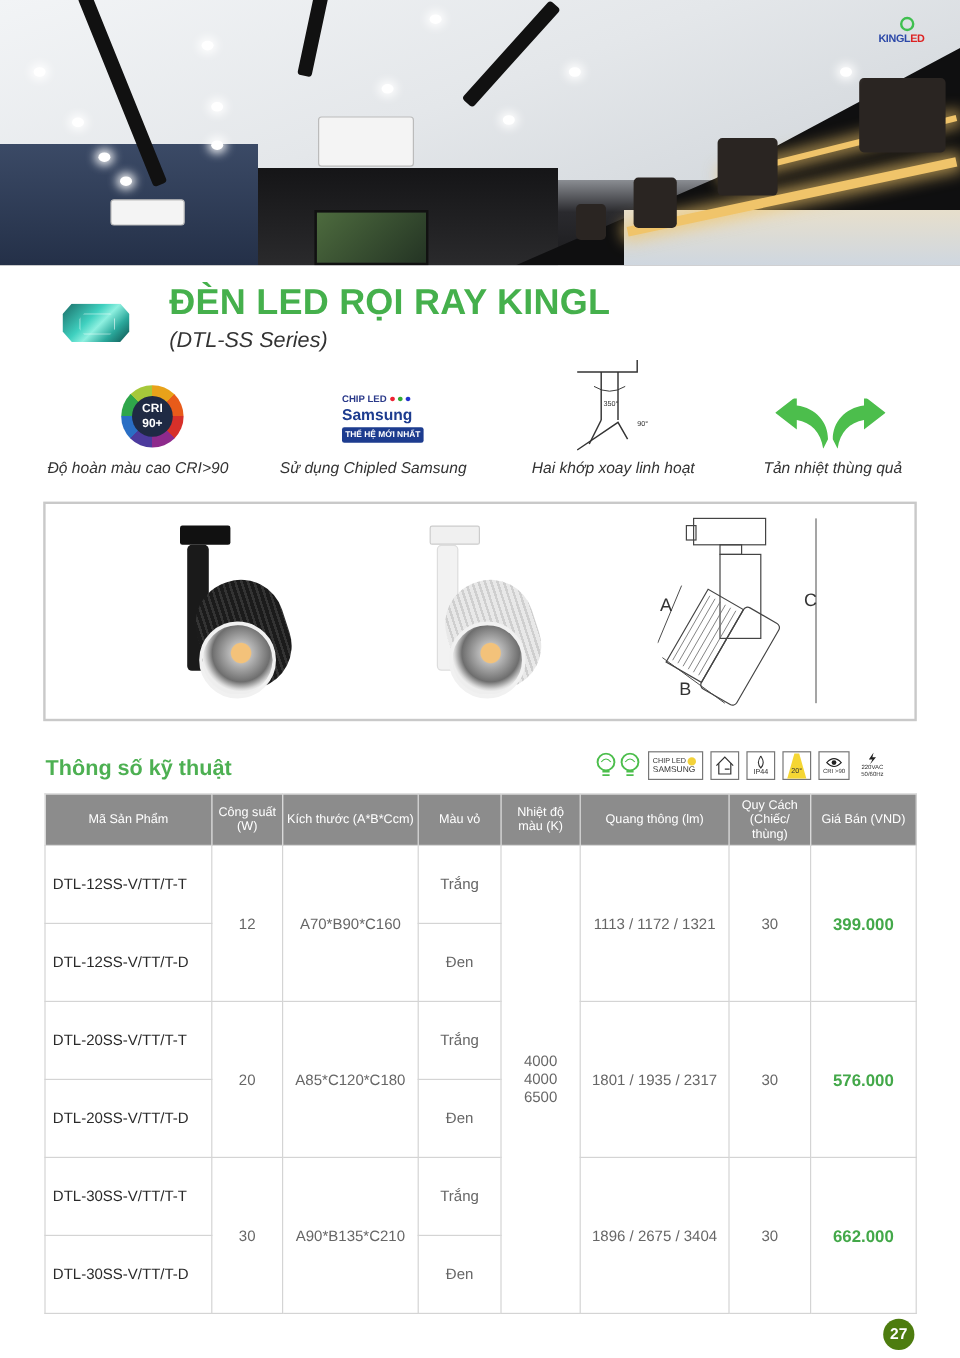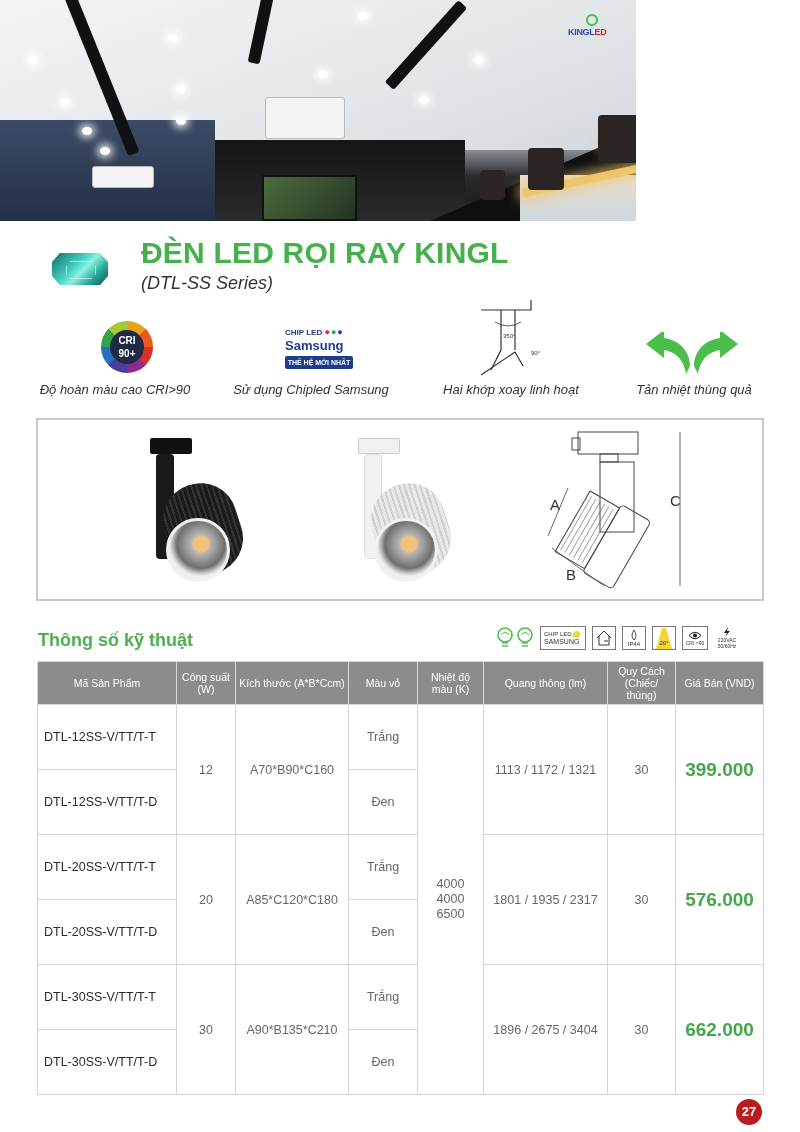--- a/index.html
+++ b/index.html
@@ -5,21 +5,21 @@
   * { box-sizing: border-box; margin: 0; padding: 0; }
   body {
     width: 800px; height: 1132px; overflow: hidden;
     background: #ffffff;
     font-family: "Liberation Sans", "DejaVu Sans", sans-serif;
     color: #333;
     position: relative;
   }
   
   .hero {
-    position: absolute; left: 0; top: 0; width: 636px; height: 221px;
+    position: absolute; left: 0; top: 0; width: 800px; height: 221px;
     overflow: hidden;
     background: linear-gradient(180deg, #e9ecef 0%, #dfe3e7 45%, #c9ced4 60%, #2a2a2e 80%, #1a1a1c 100%);
   }
   .hero .ceiling {
     position: absolute; left: 0; top: 0; width: 800px; height: 150px;
     background: linear-gradient(160deg, #f2f4f6 0%, #e4e7ea 50%, #cfd4d9 100%);
   }
   .hero .left-wall {
     position: absolute; left: 0; top: 120px; width: 215px; height: 101px;
     background: linear-gradient(180deg, #3b4a66 0%, #243048 100%);
@@ -157,26 +157,26 @@
   table.spec th {
     background: #8c8c8c; color: #fff; font-weight: normal; font-size: 10.5px; line-height: 12px;
     height: 43px; border: 1px solid #d9d9d9; text-align: center; padding: 0 2px;
   }
   table.spec td {
     border: 1px solid #d4d4d4; text-align: center; font-size: 12.5px; color: #666; height: 65px;
     background: #fff;
   }
   table.spec td.code { text-align: left; padding-left: 6px; font-size: 12.5px; color: #2a2a2a; font-weight: 500; }
   table.spec td.color { color: #666; }
-  table.spec td.price { color: #43a849; font-weight: bold; font-size: 19px; }
+  table.spec td.price { color: #43a849; font-weight: bold; font-size: 14px; }
   table.spec td.temp { line-height: 15px; }
 
   .page-num {
     position: absolute; left: 736px; top: 1099px; width: 26px; height: 26px; border-radius: 50%;
-    background: #b91c1c; color: #fff; font-size: 13px; font-weight: bold; text-align: center; line-height: 26px;
+    background: #4d7c0f; color: #fff; font-size: 13px; font-weight: bold; text-align: center; line-height: 26px;
   }
 </style>
 </head>
 <body>
 
 <div class="hero">
   <div class="ceiling"></div>
   <div class="left-wall"></div>
   <div class="back-dark"></div>
   <div class="tv" style="left:262px;top:175px;width:95px;height:46px;"></div>

